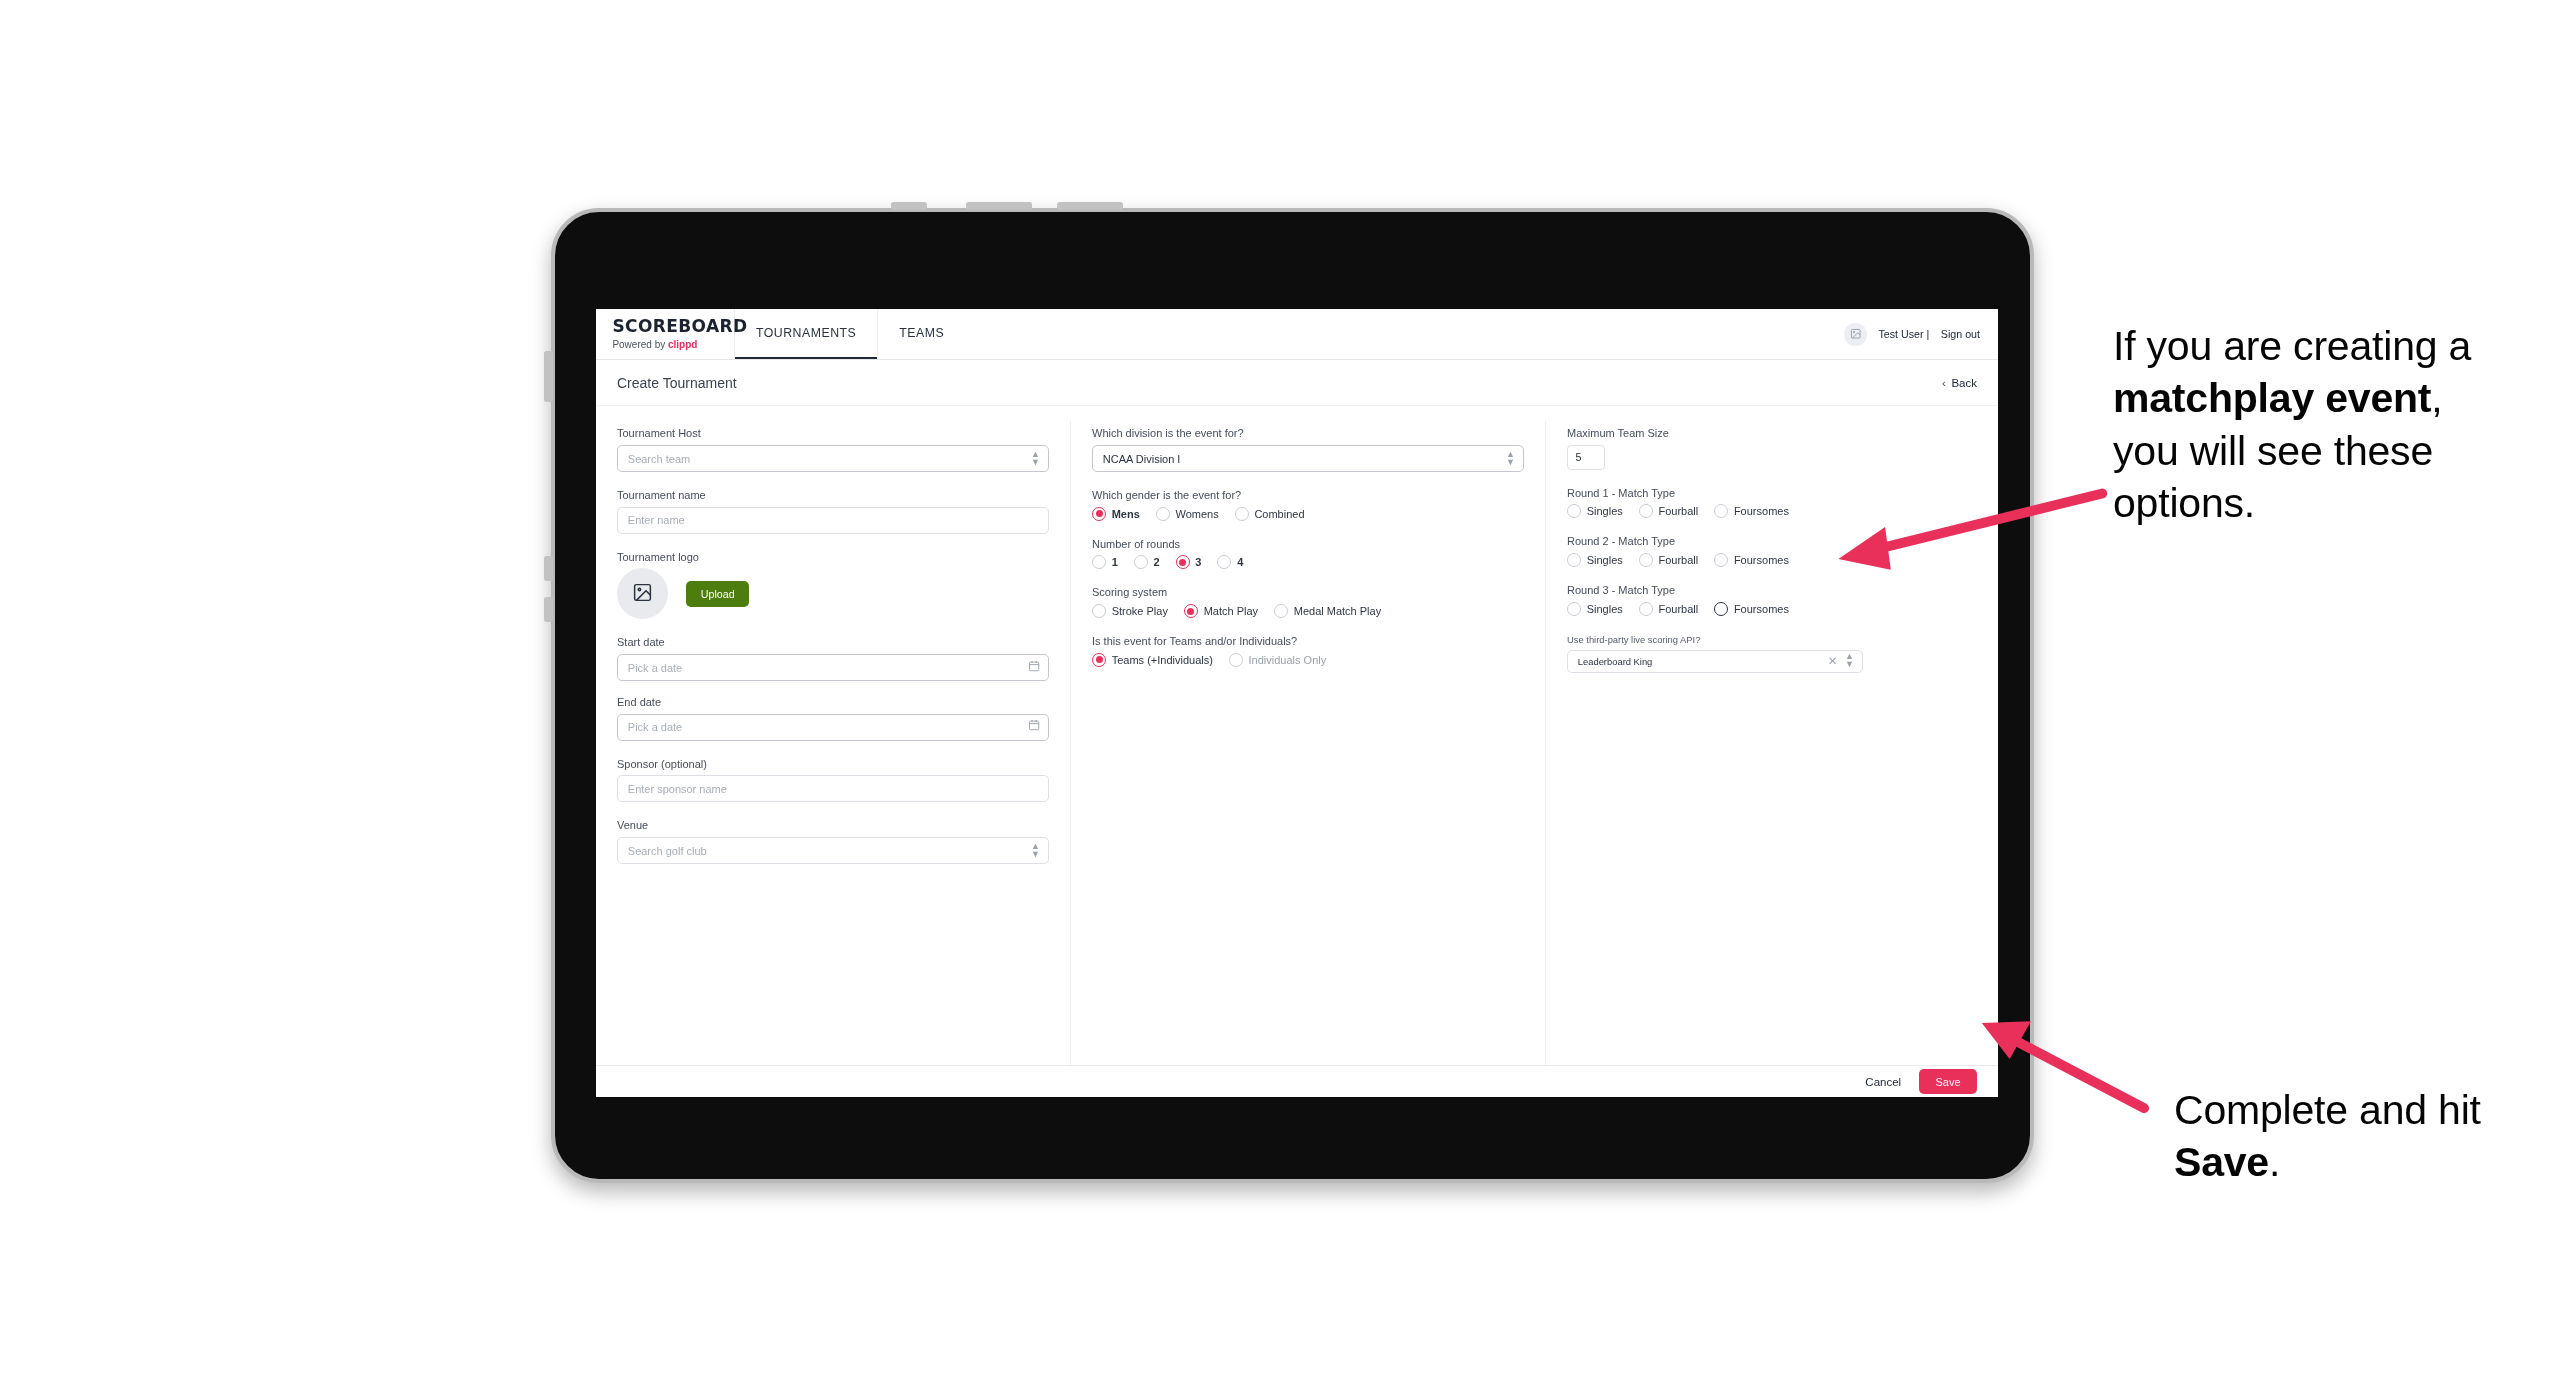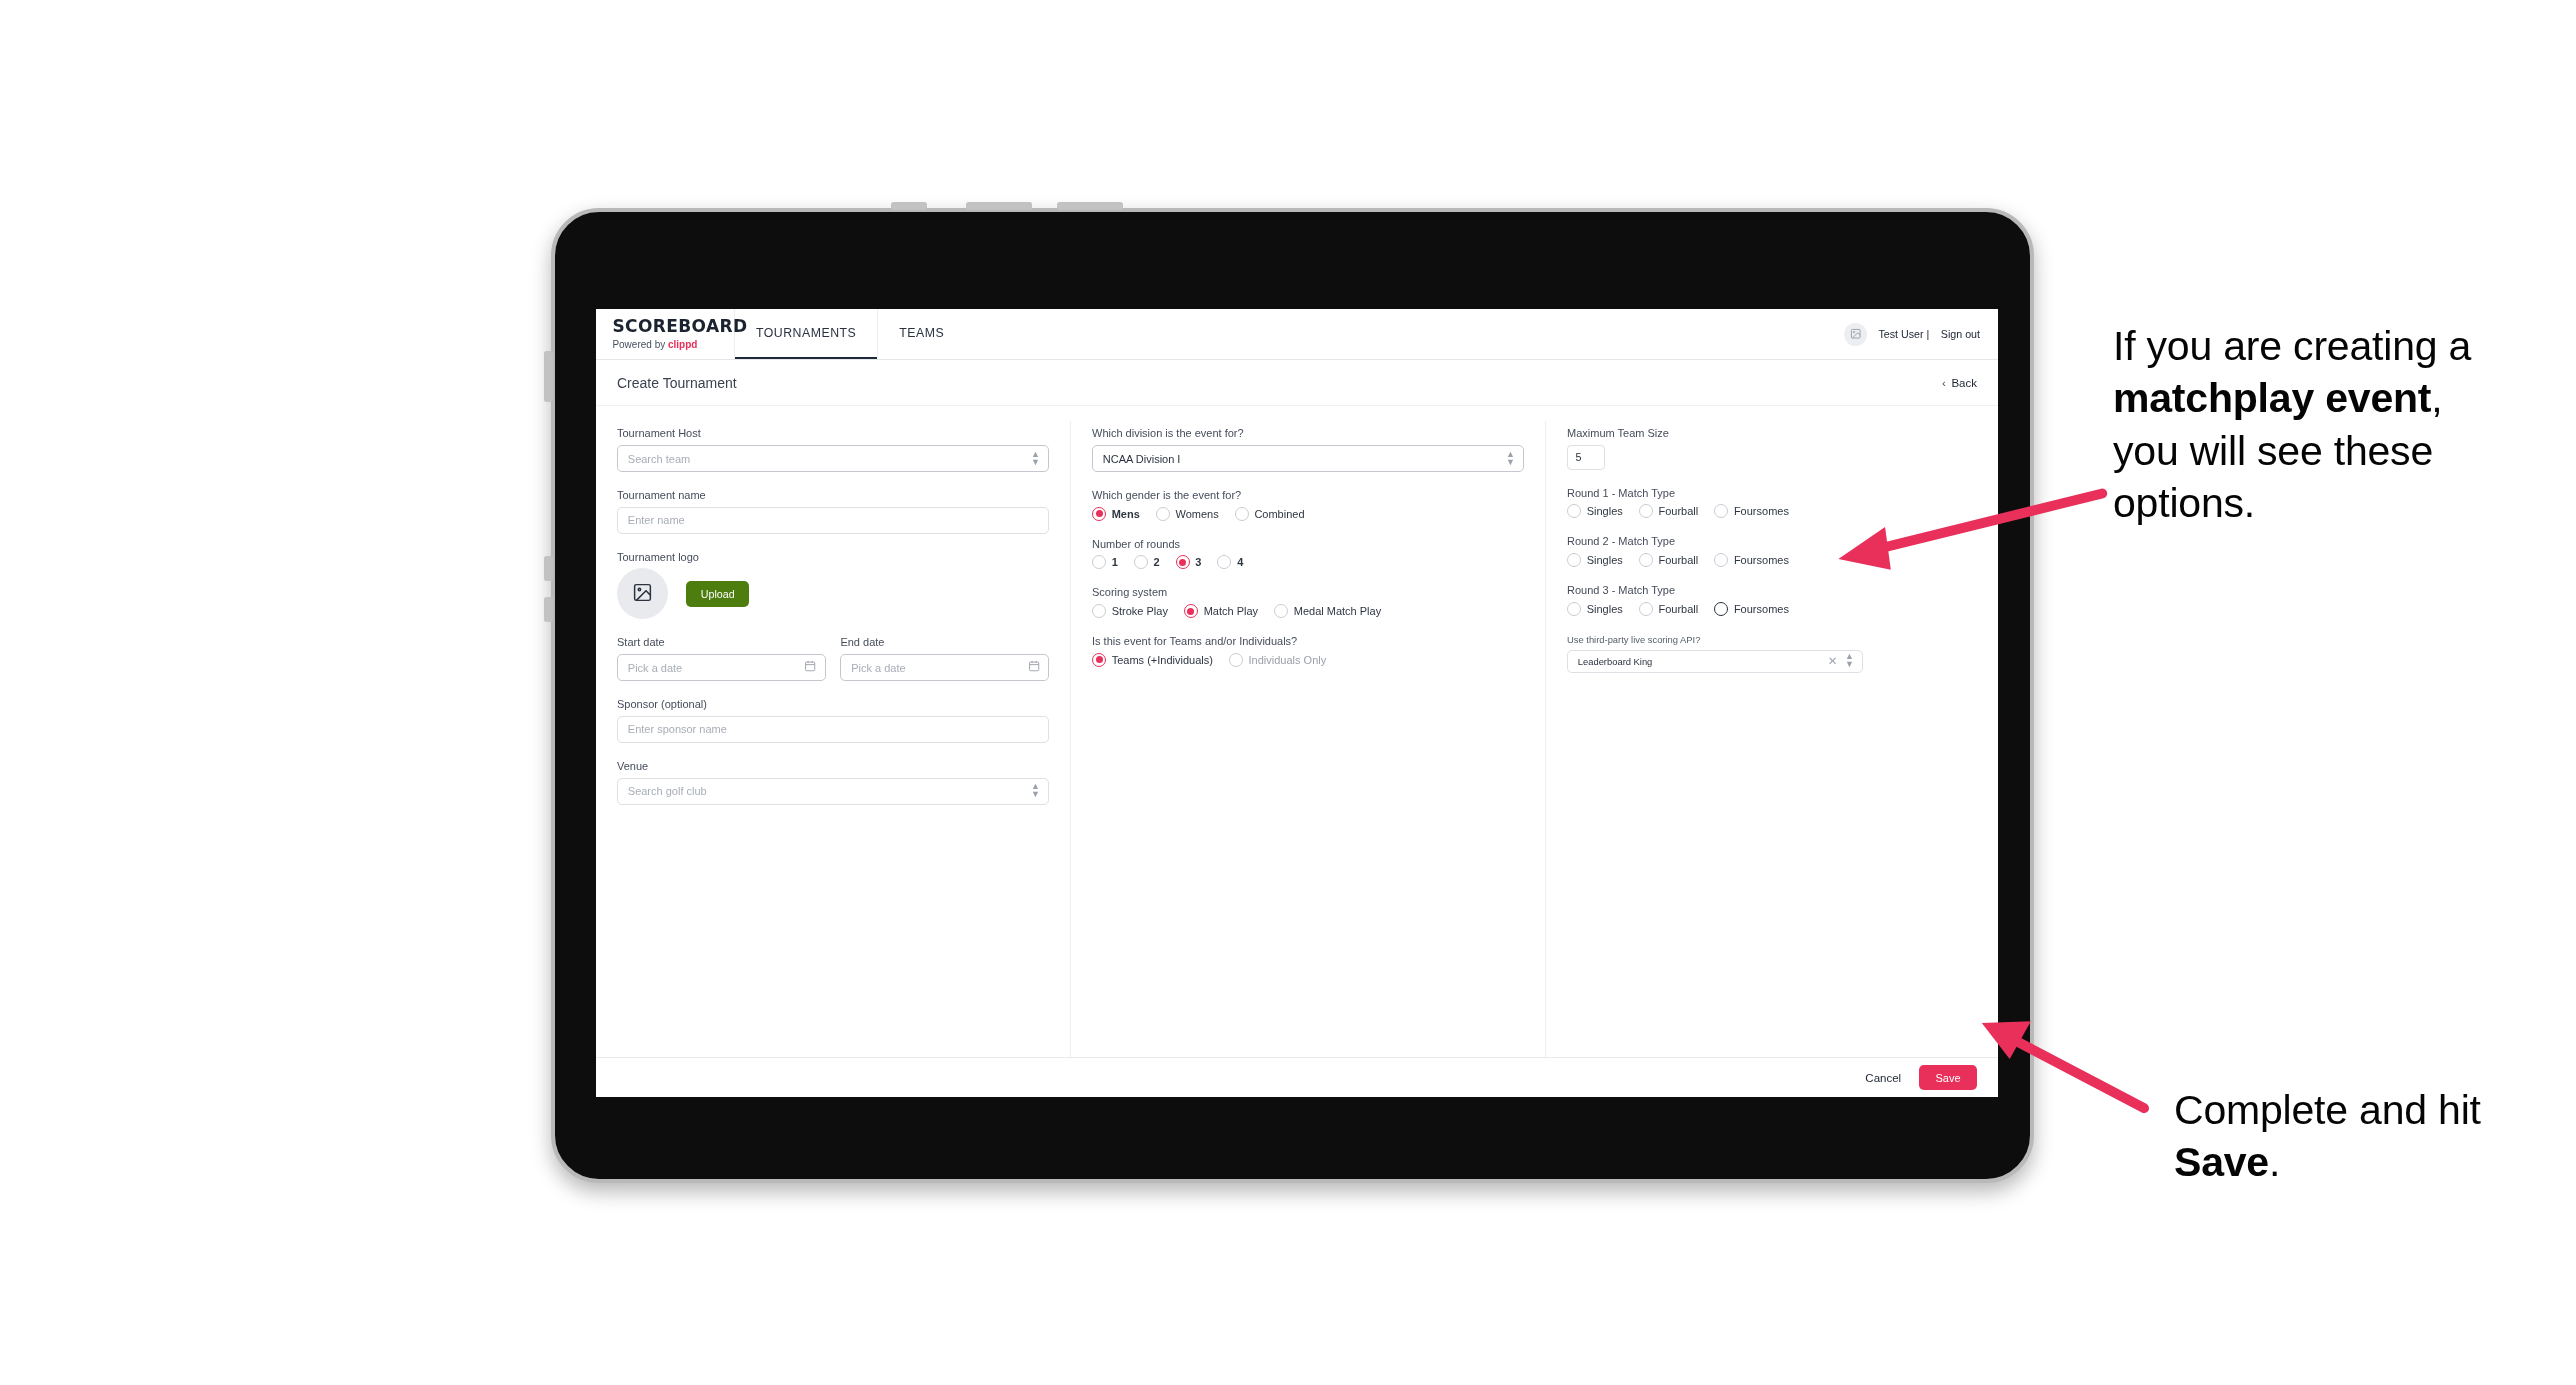--- a/index.html
+++ b/index.html
@@ -120,21 +120,21 @@
   .logo-row { display:flex; align-items:center; gap:18px; margin-top:3.3px; }
   .logo-circle {
     width:51px; height:51px; border-radius:50%; background:#e9eaee;
     display:flex; align-items:center; justify-content:center;
   }
   .upload-btn {
     background:#4d7c0f; color:#fff; font-size:10.7px;
     padding: 7.4px 14.8px; border-radius:4.9px; cursor:pointer;
   }
 
-  .two-col { display:flex; gap:14.8px; }
+  .two-col { display:flex; gap:14.8px;flex-direction:column; }
   .two-col > div { flex:1; }
 
   
   .radio-row { display:flex; align-items:center; gap:3px; flex-wrap:wrap; }
   .rgroup { display:flex; align-items:center; gap:5.7px; margin-right:13px; cursor:pointer; }
   .rdot {
     width:14px; height:14px; border-radius:50%;
     border:1.3px solid #c9ccd2; background:#fff;
     display:flex; align-items:center; justify-content:center; flex:0 0 auto;
   }
@@ -146,21 +146,21 @@
   .rlabel.b { font-weight:600; }
   .mt22 { margin-top:18px; }
 
   .tiny-label { font-size:9.4px; color:#555c6a; margin-bottom:4.9px; display:block; }
   .inp.small { height:23px; font-size:9.4px; }
   .num-inp { width:38px; height:24.6px; border:0.8px solid #dcdfe4; border-radius:4.1px;
              display:flex; align-items:center; padding:0 7.4px; font-size:10.7px; color:#2b3240; }
 
   
   .app-foot {
-    height: 40px; border-top: 0.8px solid #e8eaee;
+    height: 32px; border-top: 0.8px solid #e8eaee;
     display:flex; align-items:center; justify-content:flex-end;
     gap: 18px; padding-right: 21px; background:#fff;
   }
   .cancel-btn { font-size:11.5px; color:#1d2533; cursor:pointer; }
   .save-btn {
     background:#e8305a; color:#fff; font-size:11px;
     padding: 6.6px 16.4px; border-radius:4.9px; cursor:pointer;
   }
 
   

